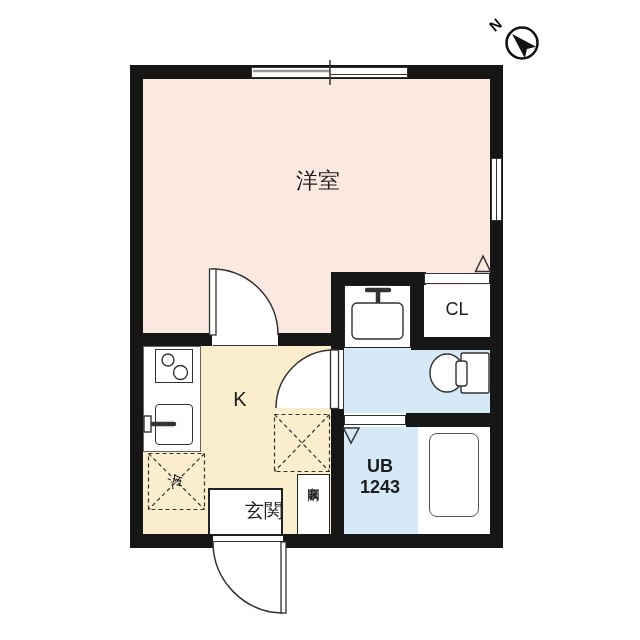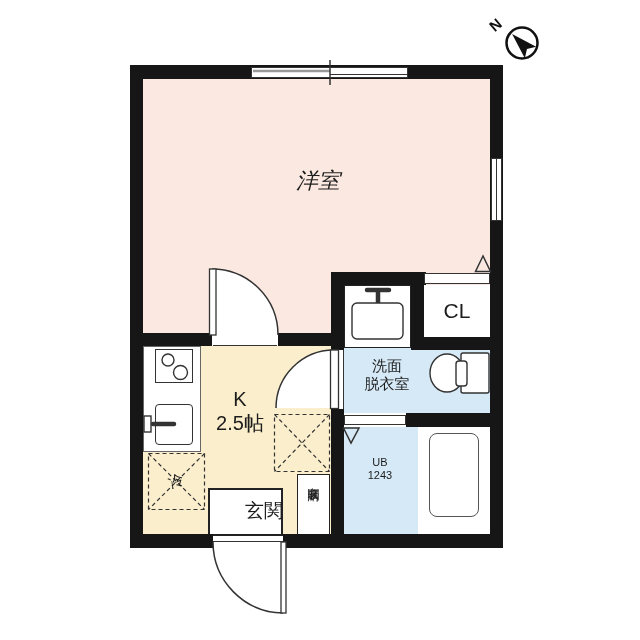--- a/index.html
+++ b/index.html
@@ -115,40 +115,35 @@
     <line class="dash" x1="274.5" y1="414.5" x2="329.5" y2="471.5"></line>
     <line class="dash" x1="329.5" y1="414.5" x2="274.5" y2="471.5"></line>
 
     <g>
       <circle cx="522" cy="43" r="15.5" fill="#fff" stroke="#111" stroke-width="2.5"></circle>
       <polygon points="0,-14 8,12 0,7 -8,12" fill="#111" transform="translate(522,44) rotate(-45)"></polygon>
       <text transform="translate(499,29) rotate(-40)" text-anchor="middle" font-size="15" font-weight="bold" fill="#111" font-family="Liberation Sans, DejaVu Sans, sans-serif">N</text>
     </g>
   </svg>
 
-  <div class="lbl" style="left:258px;top:168px;width:120px;font-size:22px;font-style:italic;">
+  <div class="lbl" style="left:258px;top:168px;width:120px;font-size:22px;">
     <div>洋室</div>
   </div>
 
   <div class="lbl" style="left:185px;top:388px;width:110px;font-size:20px;">
     <div>K</div>
-    <div>2.5帖</div>
   </div>
 
-  <div class="lbl" style="left:347px;top:357px;width:80px;font-size:15px;">
-    <div>洗面</div>
-    <div>脱衣室</div>
-  </div>
 
-  <div class="lbl" style="left:344px;top:456px;width:72px;font-size:11px;">
+  <div class="lbl" style="left:344px;top:456px;width:72px;font-size:18px;font-weight:bold;">
     <div>UB</div>
     <div>1243</div>
   </div>
 
-  <div class="lbl" style="left:424px;top:299px;width:66px;font-size:21px;">CL</div>
+  <div class="lbl" style="left:424px;top:299px;width:66px;font-size:18px;">CL</div>
 
   <div class="lbl" style="left:208px;top:500px;width:75px;font-size:19px;text-align:right;">玄関</div>
 
   <div class="lbl vert" style="left:306px;top:478px;font-size:11.5px;">玄関収納</div>
 
   <div class="lbl" style="left:161px;top:472px;width:30px;font-size:15px;transform:rotate(-25deg);">冷</div>
 
 </div>
 
 </body></html>

